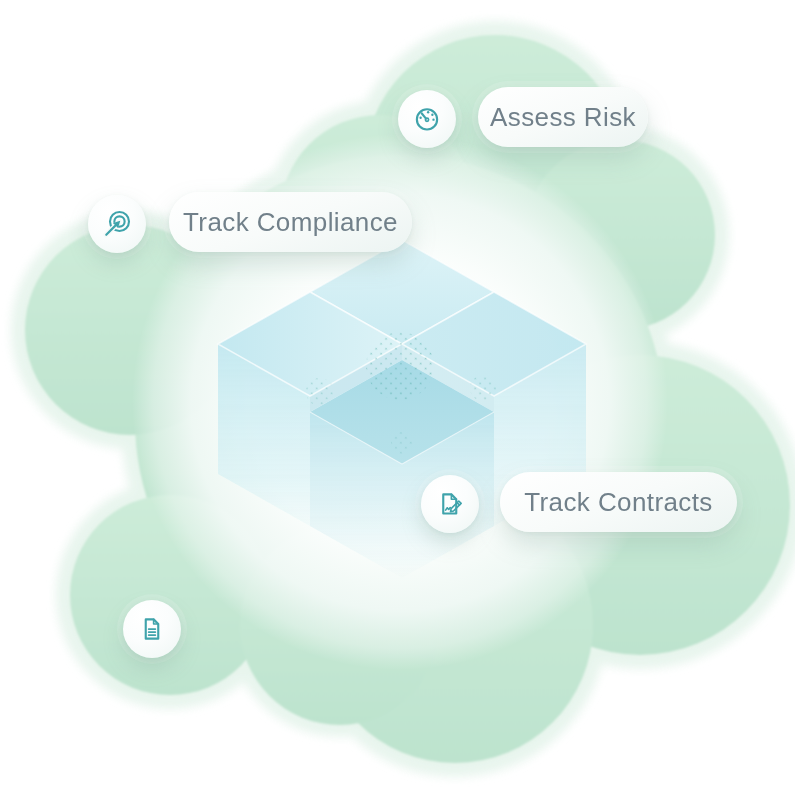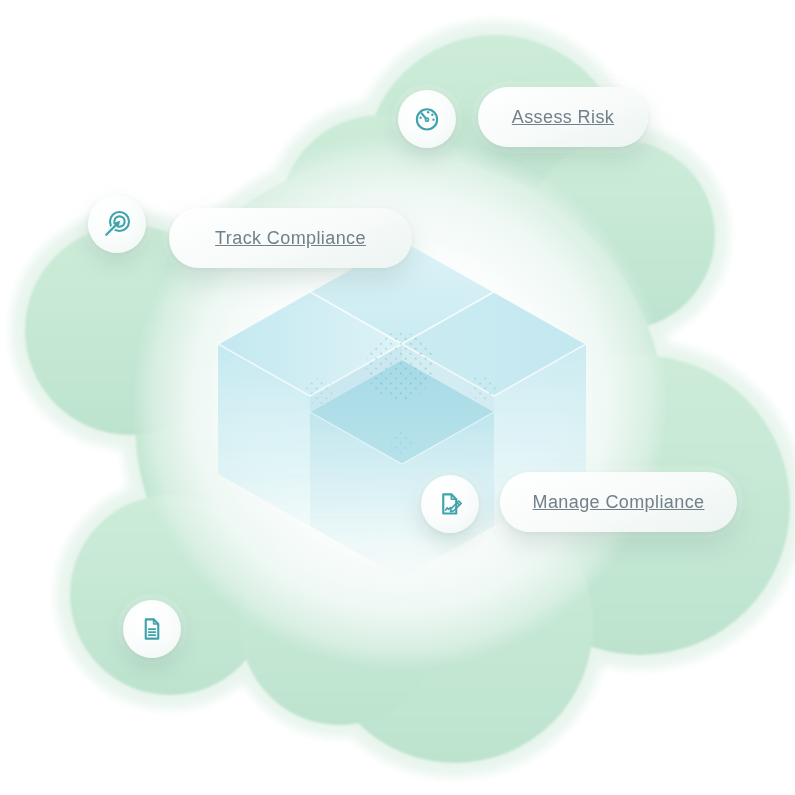--- a/index.html
+++ b/index.html
@@ -18,21 +18,21 @@
     display:flex;align-items:center;justify-content:center;
   }
   .pill{
     position:absolute;height:60px;border-radius:30px;
     background:linear-gradient(160deg, #ffffff 0%, #f8fbfa 50%, #ecf4f2 100%);
     box-shadow:0 12px 24px rgba(128,164,152,.26), 0 2px 5px rgba(150,185,172,.14), 0 0 0 6px rgba(255,255,255,.14);
     display:flex;align-items:center;justify-content:center;
   }
   .pill span{
     color:var(--label-text,#71808a);
-    font-size:18px;letter-spacing:.4px;white-space:nowrap;text-decoration:underline;
+    font-size:26px;letter-spacing:.4px;white-space:nowrap;
   }
   .icon-svg{display:block;}
   .icon-svg .st{fill:none;stroke:var(--icon-teal,#3fa3ab);stroke-width:1.7;stroke-linecap:round;stroke-linejoin:round;}
   .icon-svg .fl{fill:var(--icon-teal,#3fa3ab);stroke:none;}
   .icon-svg .mask{fill:none;stroke:#f6faf9;stroke-width:4.2;stroke-linecap:round;}
   .icon-svg .thin{stroke-width:1.3;}
 </style>
 </head>
 <body>
 
@@ -171,35 +171,35 @@
 
   <div class="badge" style="left:88px;top:195px;">
     <svg class="icon-svg" width="30" height="30" viewBox="0 0 24 24">
       <circle class="st" cx="14" cy="10" r="7.6"></circle>
       <circle class="st" cx="14" cy="10" r="4.1"></circle>
       <line class="mask" x1="3.2" y1="20.8" x2="13.6" y2="10.4"></line>
       <line class="st" x1="3.4" y1="20.6" x2="11.7" y2="12.3"></line>
       <path class="fl" d="M14.6,9.4 L8.8,11.1 L12.9,15.2 Z"></path>
     </svg>
   </div>
-  <div class="pill" style="left:169px;top:208px;width:243px;">
+  <div class="pill" style="left:169px;top:192px;width:243px;">
     <span>Track Compliance</span>
   </div>
 
   <div class="badge" style="left:421px;top:475px;">
     <svg class="icon-svg" width="30" height="30" viewBox="0 0 24 24">
       <path class="st" d="M6.6,4.3 H13.1 L17,8.2 V19.6 H6.6 Z"></path>
       <path class="st thin" d="M13.1,4.3 V8.2 H17"></path>
       <path class="st thin" d="M8.5,16.9 L9.8,15 L11,16.4 L12.2,14.9"></path>
       <path class="st thin" d="M12.4,18.1 L12.9,15.7 L19,9.6 L20.9,11.5 L14.8,17.6 Z" fill="#f6faf9"></path>
       <line class="st thin" x1="17.7" y1="10.9" x2="19.6" y2="12.8"></line>
     </svg>
   </div>
   <div class="pill" style="left:500px;top:472px;width:237px;">
-    <span>Manage Compliance</span>
+    <span>Track Contracts</span>
   </div>
 
   <div class="badge" style="left:123px;top:600px;">
     <svg class="icon-svg" width="30" height="30" viewBox="0 0 24 24">
       <path class="st" d="M7,4.3 H13.3 L17,8 V19.7 H7 Z"></path>
       <path class="st thin" d="M13.3,4.3 V8 H17"></path>
       <line class="st thin" x1="9.3" y1="12.1" x2="14.7" y2="12.1"></line>
       <line class="st thin" x1="9.3" y1="14.5" x2="14.7" y2="14.5"></line>
       <line class="st thin" x1="9.3" y1="16.9" x2="14.7" y2="16.9"></line>
     </svg>

